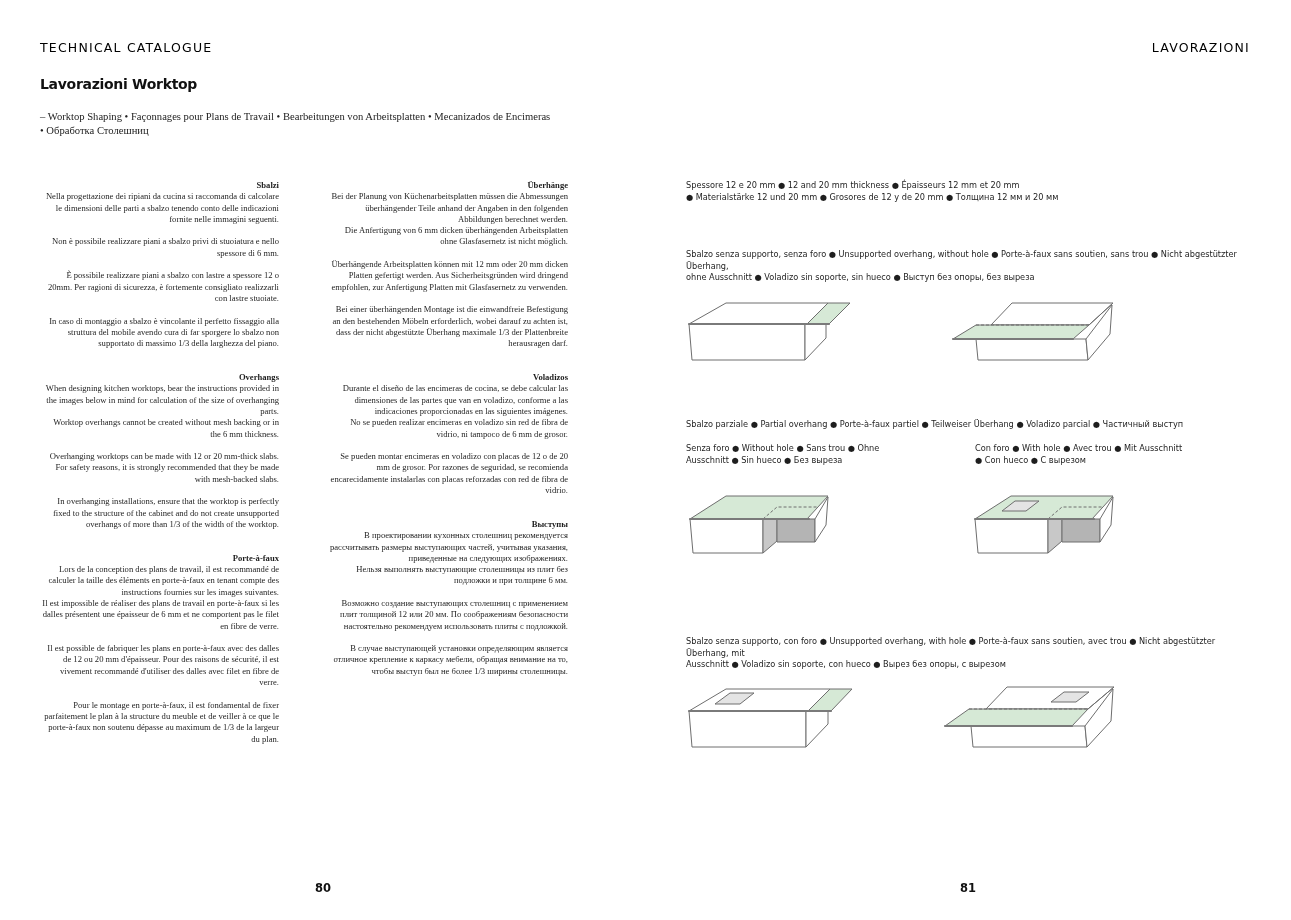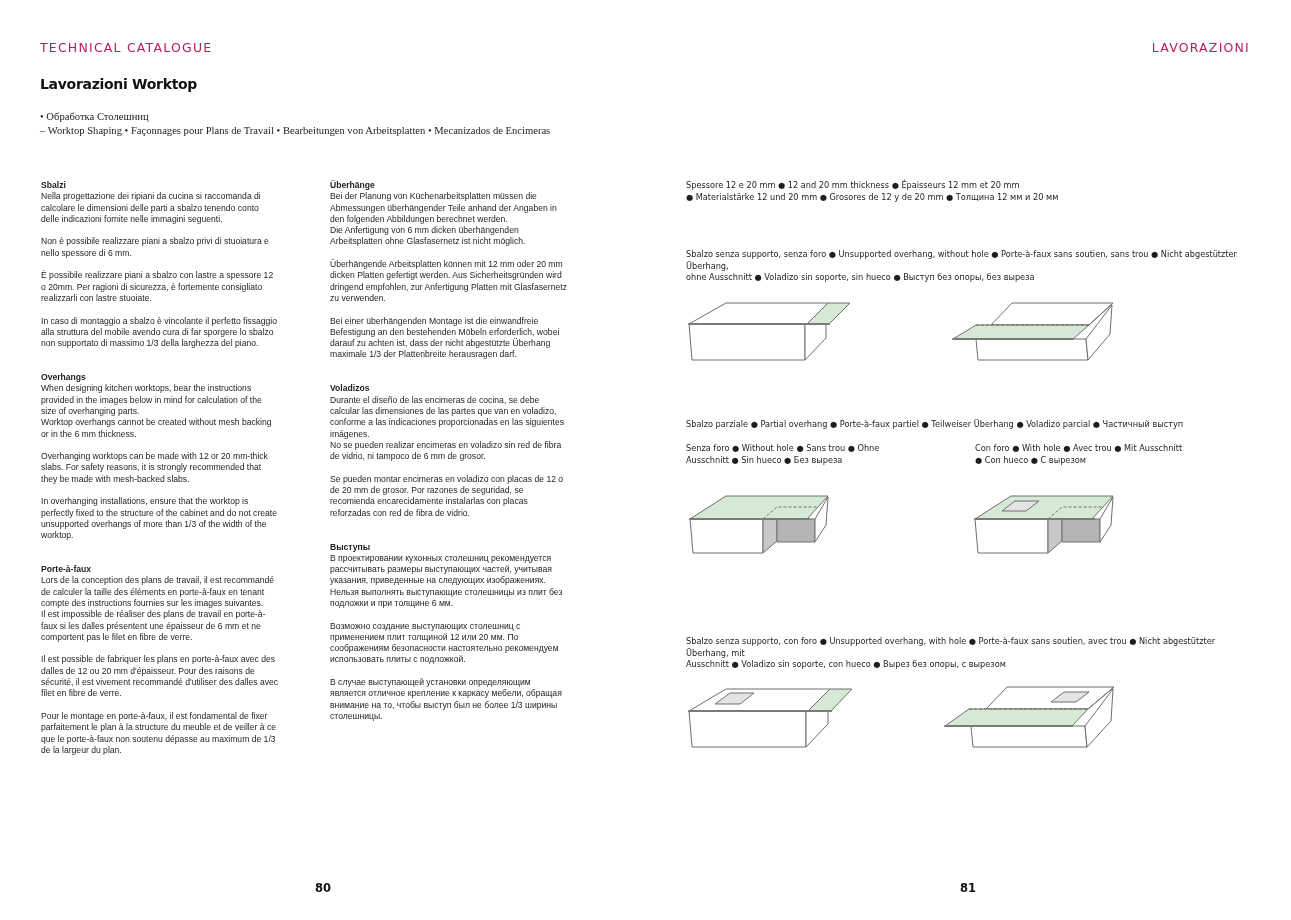--- a/index.html
+++ b/index.html
@@ -3,32 +3,32 @@
 <meta charset="utf-8">
 <style>
   html, body { margin: 0; padding: 0; background: #ffffff; }
   body {
     width: 1291px; height: 920px; position: relative; overflow: hidden;
     font-family: "Liberation Sans", "DejaVu Sans", sans-serif;
     color: #1c1c1c;
   }
   .abs { position: absolute; }
   .running-head {
-    font-size: 12.5px; letter-spacing: 1.2px; color: #be185d;
+    font-size: 12.5px; letter-spacing: 1.2px; color: #000000;
     font-family: "DejaVu Sans", sans-serif; font-weight: normal;
   }
   #title {
     left: 40px; top: 76px; font-size: 14px; font-weight: bold;
     font-family: "DejaVu Sans", sans-serif; color: #111; letter-spacing: -0.3px;
   }
   #subtitle {
     left: 40px; top: 110px; width: 560px; font-size: 10.6px; line-height: 13.5px;
     font-family: "Liberation Serif", serif; color: #222;
   }
-  .col { font-size: 8.6px; line-height: 11.3px; color: #1e1e1e; font-family: Liberation Sans, sans-serif; }
+  .col { font-size: 8.6px; line-height: 11.3px; color: #1e1e1e; font-family: Liberation Serif, serif; text-align: right; }
   .col .sec { margin-bottom: 22.6px; }
   .col .sec-title { font-weight: bold; }
   .col p { margin: 0 0 11.3px 0; }
   .col p:last-child { margin-bottom: 0; }
   .cap { font-size: 8.2px; line-height: 11.5px; color: #1e1e1e; font-family: "DejaVu Sans", sans-serif; }
   .pageno { font-size: 11.5px; font-weight: bold; font-family: "DejaVu Sans", sans-serif; color: #111; }
   svg.fig { position: absolute; overflow: visible; }
   .ln { stroke: #6e6e6e; stroke-width: 1; fill: none; stroke-linejoin: round; }
   .wh { fill: #ffffff; stroke: #6e6e6e; stroke-width: 1; stroke-linejoin: round; }
   .gr { fill: #d6e9d6; stroke: #6e6e6e; stroke-width: 1; stroke-linejoin: round; }
@@ -39,22 +39,22 @@
   .edge { stroke: #7a7a7a; stroke-width: 2.2; fill: none; stroke-linecap: round; }
 </style>
 </head>
 <body>
 
 <div class="abs running-head" style="left:40px; top:40px;">TECHNICAL CATALOGUE</div>
 <div class="abs running-head" style="right:41px; top:40px;">LAVORAZIONI</div>
 
 <div class="abs" id="title">Lavorazioni Worktop</div>
 <div class="abs" id="subtitle">
+  <div>– Worktop Shaping • Façonnages pour Plans de Travail • Bearbeitungen von Arbeitsplatten • Mecanizados de Encimeras</div>
   <div>• Обработка Столешниц</div>
-  <div>– Worktop Shaping • Façonnages pour Plans de Travail • Bearbeitungen von Arbeitsplatten • Mecanizados de Encimeras</div>
 </div>
 
 <div class="abs col" style="left:41px; top:180px; width:238px;">
   <div class="sec">
     <div class="sec-title">Sbalzi</div>
     <p>Nella progettazione dei ripiani da cucina si raccomanda di calcolare le dimensioni delle parti a sbalzo tenendo conto delle indicazioni fornite nelle immagini seguenti.</p>
     <p>Non è possibile realizzare piani a sbalzo privi di stuoiatura e nello spessore di 6 mm.</p>
     <p>È possibile realizzare piani a sbalzo con lastre a spessore 12 o 20mm. Per ragioni di sicurezza, è fortemente consigliato realizzarli con lastre stuoiate.</p>
     <p>In caso di montaggio a sbalzo è vincolante il perfetto fissaggio alla struttura del mobile avendo cura di far sporgere lo sbalzo non supportato di massimo 1/3 della larghezza del piano.</p>
   </div>

